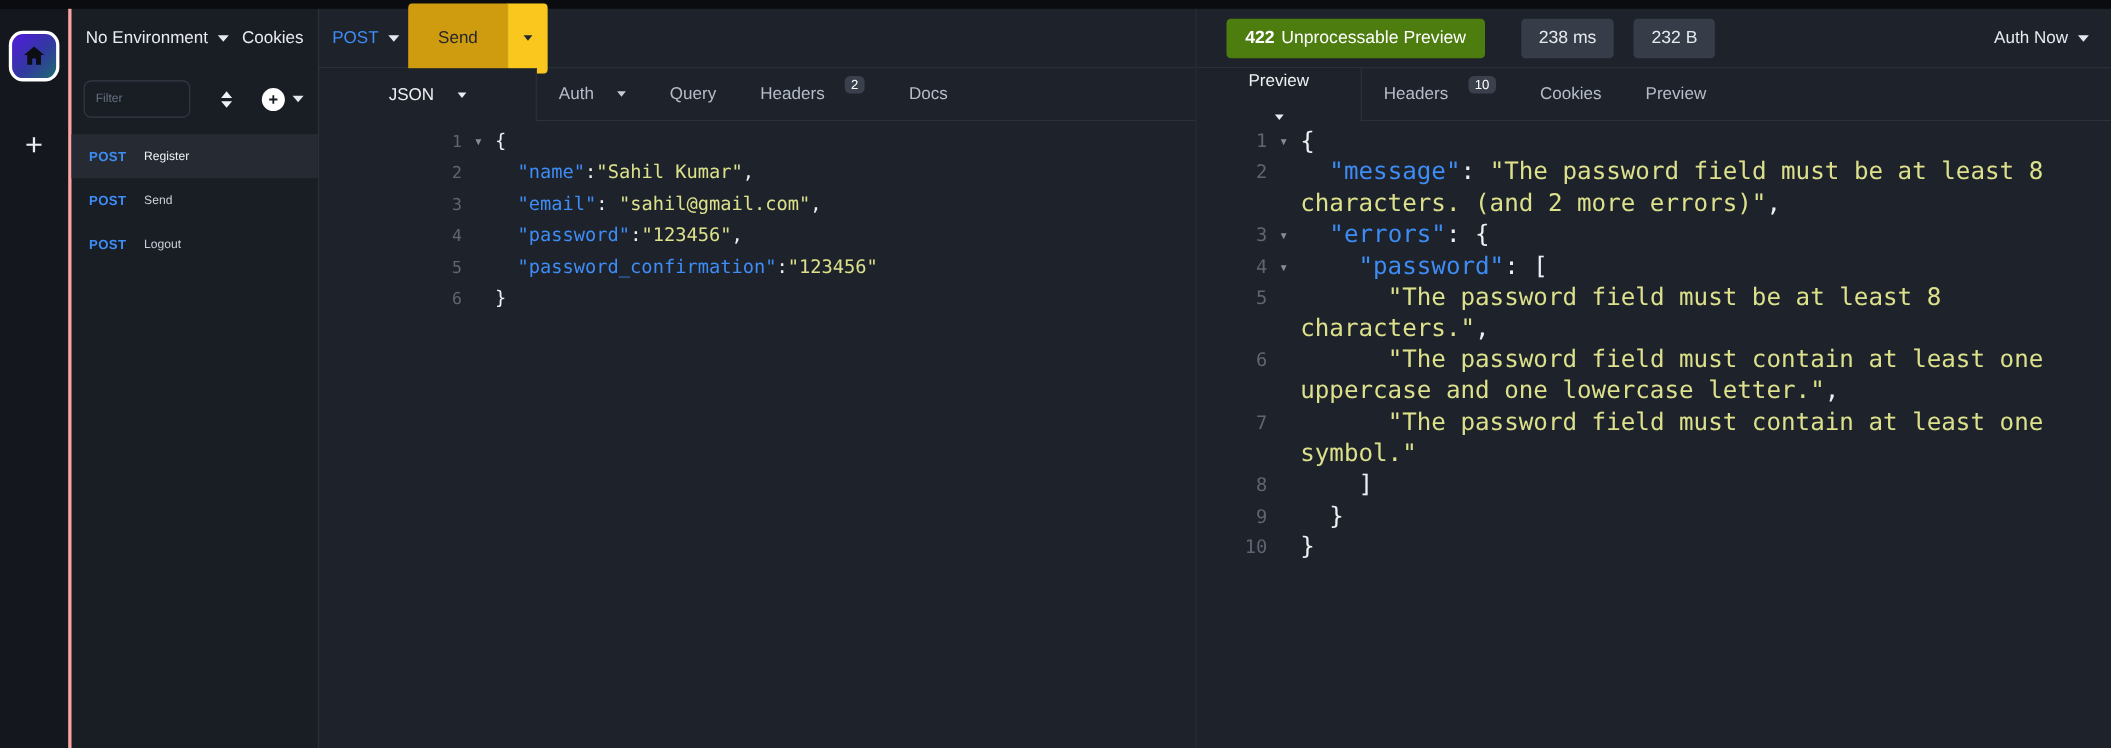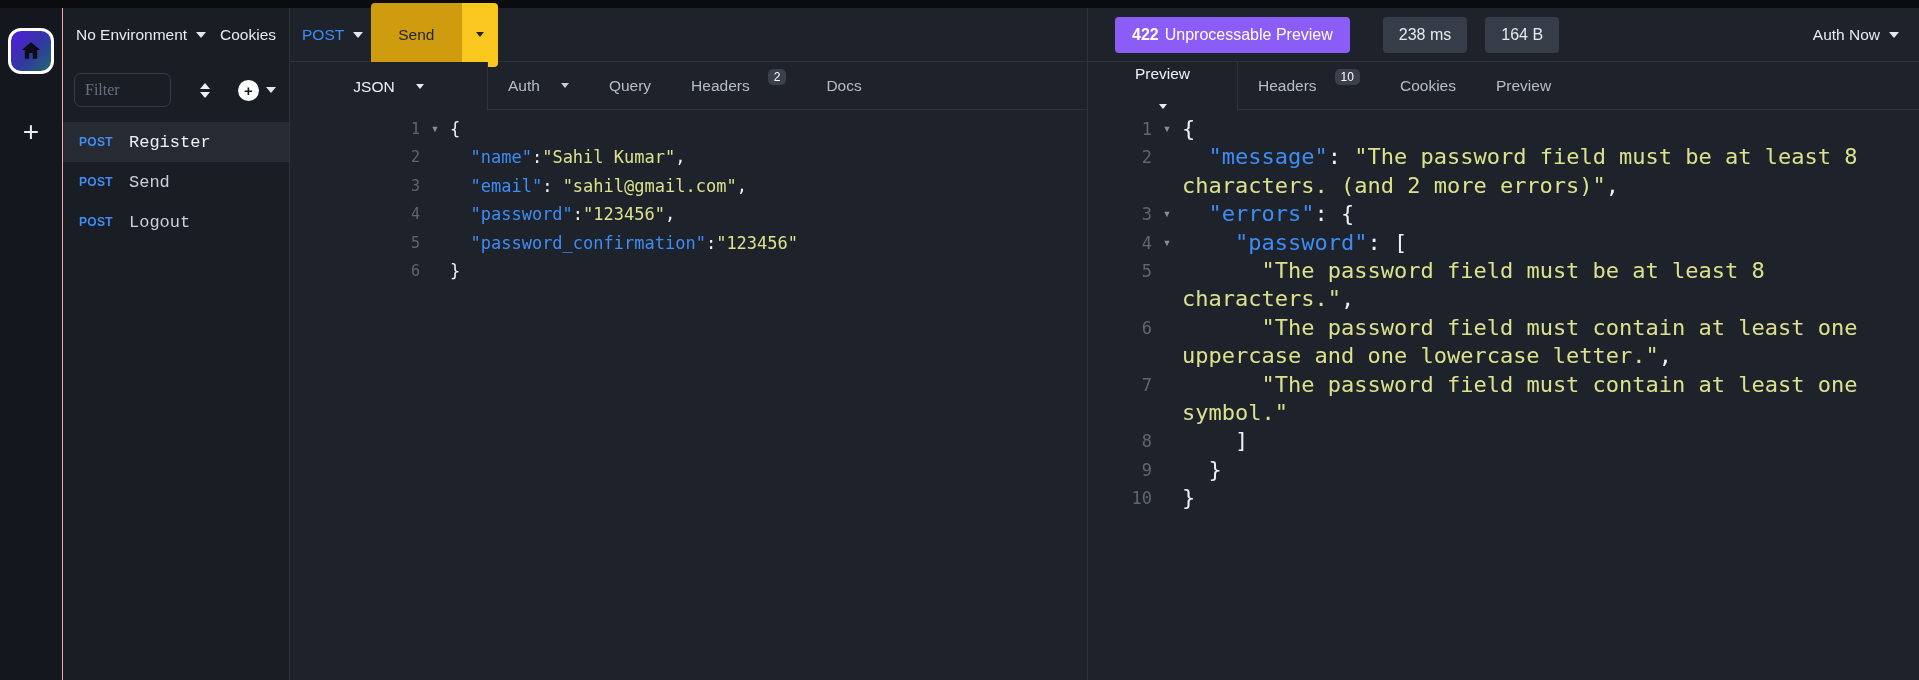--- a/index.html
+++ b/index.html
@@ -9,45 +9,45 @@
   .app { display:flex; height:672px; }
 
   
   .rail { width:62px; background:#14171d; display:flex; flex-direction:column; align-items:center; padding-top:20px; flex-shrink:0; }
   .home-btn { width:46px; height:46px; border:3px solid #ffffff; border-radius:13px;
     background:linear-gradient(135deg,#4a22cf 15%,#31399f 55%,#1f6a70 100%);
     display:flex; align-items:center; justify-content:center; cursor:pointer; }
   .rail-plus { margin-top:44px; font-size:28px; font-weight:300; color:#e9edf2; cursor:pointer; line-height:1; }
 
   
-  .sidebar { width:228px; background:#191d24; border-left:1px solid #fca5a5; border-right:1px solid #2c313a;
+  .sidebar { width:228px; background:#191d24; border-left:3px solid #fca5a5; border-right:1px solid #2c313a;
     display:flex; flex-direction:column; flex-shrink:0; }
   .sb-top { height:54px; display:flex; align-items:center; justify-content:space-between; padding:0 13px; }
   .env-btn, .cookies-btn, .history-btn, .method-select { display:flex; align-items:center; gap:9px; font-size:15.5px; cursor:pointer; }
   .tri { width:0; height:0; border-left:5px solid transparent; border-right:5px solid transparent;
     border-top:6px solid #e4e8ee; display:inline-block; }
   .tri-sm { border-left-width:4px; border-right-width:4px; border-top-width:5px; }
   .tri-up { border-top:none; border-bottom:6px solid #eef1f5; }
   .tri-dn { border-top:6px solid #eef1f5; }
   .sb-filter { display:flex; align-items:center; justify-content:space-between; padding:11px 13px 15px 11px; }
   .filter-input { width:97px; height:34px; background:transparent; border:1px solid #353b47; border-radius:7px;
-    color:#cfd4db; padding:0 10px; font-size:16px; font-family:Liberation Serif, serif; outline:none; }
+    color:#cfd4db; padding:0 10px; font-size:11px; font-family:Liberation Sans, sans-serif; outline:none; }
   .filter-input::placeholder { color:#66707f; }
   .sort-btn { display:flex; flex-direction:column; gap:3px; cursor:pointer; padding:4px; }
   .sort-btn .tri-up,.sort-btn .tri-dn{ border-left-width:5px; border-right-width:5px; }
   .add-btn { display:flex; align-items:center; gap:7px; cursor:pointer; }
   .plus-circle { width:21px; height:21px; border-radius:50%; background:#ffffff; color:#16191f;
     display:flex; align-items:center; justify-content:center; font-size:15px; font-weight:700; line-height:1; }
   .req-list { display:flex; flex-direction:column; }
   .req-row { height:40px; display:flex; align-items:center; padding:0 16px; cursor:pointer; }
   .req-row.selected { background:#262b33; }
   .method { width:50px; font-size:12px; font-weight:600; letter-spacing:.3px; flex-shrink:0; }
   .m-post { color:#3e8cf6; }
   .m-get  { color:#edaa3a; }
-  .req-name { font-size:17px; color:#ccd1d9;font-family:Liberation Mono, monospace; }
+  .req-name { font-size:11px; color:#ccd1d9; }
   .req-row.selected .req-name { color:#eef1f4; }
 
   
   .request-panel { width:798px; background:#1e232b; border-right:1px solid #2c313a; display:flex; flex-direction:column; flex-shrink:0; }
   .url-row { height:54px; display:flex; align-items:center; padding:0 2px 0 12px; border-bottom:1px solid #2c313a; flex-shrink:0; }
   .method-select { color:#3e8cf6; font-weight:500; }
   .url-text { margin-left:9px; font-size:15.5px; color:#eef1f4; flex:1; cursor:text; white-space:nowrap; overflow:hidden; }
   .send-btn { height:64px; display:flex; border-radius:4px; overflow:hidden; margin-left:8px; flex-shrink:0; cursor:pointer; }
   .send-main { background:#cf9c10; color:#22262d; font-size:15.5px; display:flex; align-items:center; padding:0 27px; }
   .send-arrow { width:37px; background:#f9c71d; display:flex; align-items:center; justify-content:center; border-left:1px solid #caa10f; }
@@ -75,21 +75,21 @@
   .editor-req .ct { font-size:17px; }
   .editor-res .ln { width:64px; font-size:17px; }
   .editor-res .ct { font-size:22px; }
   .tk-k { color:#3e8cf6; }
   .tk-s { color:#dde18c; }
   .tk-p { color:#eef1f4; }
 
   
   .response-panel { flex:1; background:#1e232b; display:flex; flex-direction:column; min-width:0; }
   .res-top { height:54px; display:flex; align-items:center; padding:0 20px 0 27px; border-bottom:1px solid #2c313a; flex-shrink:0; }
-  .status-badge { background:#8b5cf6; color:#ffffff; height:36px; display:flex; align-items:center;
+  .status-badge { background:#4d7c0f; color:#ffffff; height:36px; display:flex; align-items:center;
     padding:0 17px; border-radius:4px; font-size:16px; gap:6px; white-space:nowrap; }
   .status-code { font-weight:700; }
   .meta-badge { background:#373d48; color:#e6eaee; height:36px; display:flex; align-items:center;
     padding:0 16px; border-radius:4px; font-size:16px; margin-left:18px; white-space:nowrap; }
   .meta-badge.first { margin-left:33px; }
   .history-btn { margin-left:auto; }
 </style>
 </head>
 <body>
 
@@ -216,21 +216,21 @@
       </div>
   </div>
 
   <div class="response-panel">
     <div class="res-top">
       <div class="status-badge">
         <span class="status-code">422</span>
         <span>Unprocessable Preview</span>
       </div>
       <div class="meta-badge first">238 ms</div>
-      <div class="meta-badge">164 B</div>
+      <div class="meta-badge">232 B</div>
       <div class="history-btn env-btn">
         <span>Auth Now</span>
         <span class="tri"></span>
       </div>
     </div>
     <div class="tab-row">
         <div class="tab active">
           <span>Preview</span>
           <span class="tri tri-sm"></span>
         </div>

